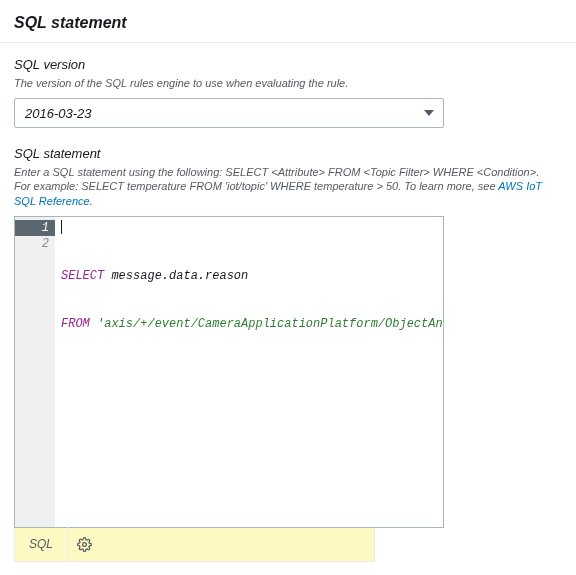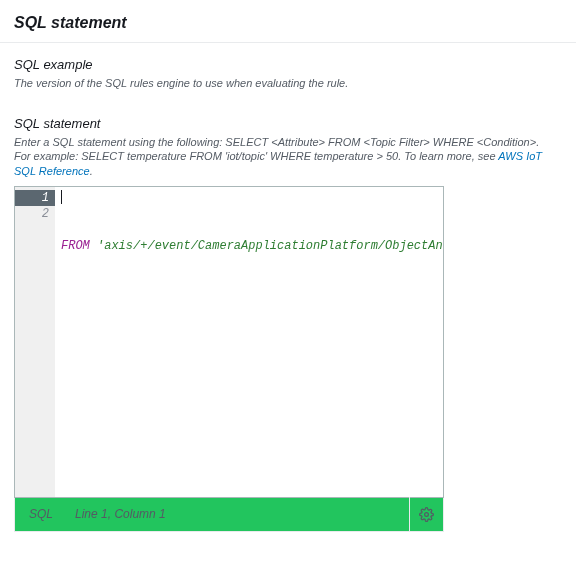--- a/index.html
+++ b/index.html
@@ -126,29 +126,29 @@
     position: absolute;
     right: 4px;
     bottom: 4px;
     width: 10px;
     height: 10px;
     cursor: nwse-resize;
     color: #8a8f98;
   }
 
   .statusbar {
-    width: 430px;
+    width: 361px;
     height: 34px;
     border: 1px solid #e9ebed;
     border-top: none;
     display: flex;
     align-items: center;
     font-size: 12px;
     color: #545b64;
-    background: #22c55e;
+    background: #fef9c3;
   }
   .statusbar .lang {
     padding: 0 14px;
   }
   .statusbar .pos {
     padding: 0 8px;
     flex: 1;
   }
   .statusbar .gear {
     width: 34px;
@@ -166,51 +166,61 @@
 
 <div class="page">
 
   <div class="header">
     <h1>SQL statement</h1>
   </div>
 
   <div class="section">
 
     <div>
-      <p class="field-label">SQL example</p>
+      <p class="field-label">SQL version</p>
       <p class="field-desc">The version of the SQL rules engine to use when evaluating the rule.</p>
+      <div class="select">
+        <div class="select-box">
+          <span>2016-03-23</span>
+        </div>
+        <span class="select-caret">
+          <svg width="10" height="6" viewBox="0 0 10 6">
+              <path d="M0 0 L5 6 L10 0 Z" fill="#545b64"></path>
+            </svg>
+        </span>
+      </div>
     </div>
 
     <div style="height:18px"></div>
 
     <div>
       <p class="field-label">SQL statement</p>
       <p class="field-desc">
         <span>Enter a SQL statement using the following: SELECT &lt;Attribute&gt; FROM &lt;Topic Filter&gt; WHERE &lt;Condition&gt;. For example: SELECT temperature FROM 'iot/topic' WHERE temperature &gt; 50. To learn more, see </span><a href="#">AWS IoT SQL Reference</a><span>.</span>
       </p>
 
       <div class="editor-wrap">
         <div class="editor">
           <div class="gutter">
             <div class="ln active">1</div>
             <div class="ln">2</div>
           </div>
           <div class="code">
             <div class="cursor"></div>
+            <div class="line"><span class="tok-kw">SELECT</span><span class="tok-id"> message.data.reason</span></div>
             <div class="line"><span class="tok-kw">FROM</span><span> </span><span class="tok-str">'axis/+/event/CameraApplicationPlatform/ObjectAnalytics/#'</span></div>
             <div class="resize-handle">
               
             </div>
           </div>
         </div>
       </div>
 
       <div class="statusbar">
         <div class="lang">SQL</div>
-        <div class="pos">Line 1, Column 1</div>
         <div class="gear">
           <span>
             <svg width="15" height="15" viewBox="0 0 24 24" fill="none" stroke="#545b64" stroke-width="2">
               <circle cx="12" cy="12" r="3"></circle>
               <path d="M19.4 15a1.7 1.7 0 0 0 .34 1.87l.06.06a2 2 0 1 1-2.83 2.83l-.06-.06a1.7 1.7 0 0 0-1.87-.34 1.7 1.7 0 0 0-1 1.56V21a2 2 0 1 1-4 0v-.09a1.7 1.7 0 0 0-1.11-1.56 1.7 1.7 0 0 0-1.87.34l-.06.06a2 2 0 1 1-2.83-2.83l.06-.06a1.7 1.7 0 0 0 .34-1.87 1.7 1.7 0 0 0-1.56-1H3a2 2 0 1 1 0-4h.09a1.7 1.7 0 0 0 1.56-1.11 1.7 1.7 0 0 0-.34-1.87l-.06-.06a2 2 0 1 1 2.83-2.83l.06.06a1.7 1.7 0 0 0 1.87.34H9a1.7 1.7 0 0 0 1-1.56V3a2 2 0 1 1 4 0v.09a1.7 1.7 0 0 0 1 1.56 1.7 1.7 0 0 0 1.87-.34l.06-.06a2 2 0 1 1 2.83 2.83l-.06.06a1.7 1.7 0 0 0-.34 1.87V9a1.7 1.7 0 0 0 1.56 1H21a2 2 0 1 1 0 4h-.09a1.7 1.7 0 0 0-1.56 1z"></path>
             </svg>
           </span>
         </div>
       </div>
 

